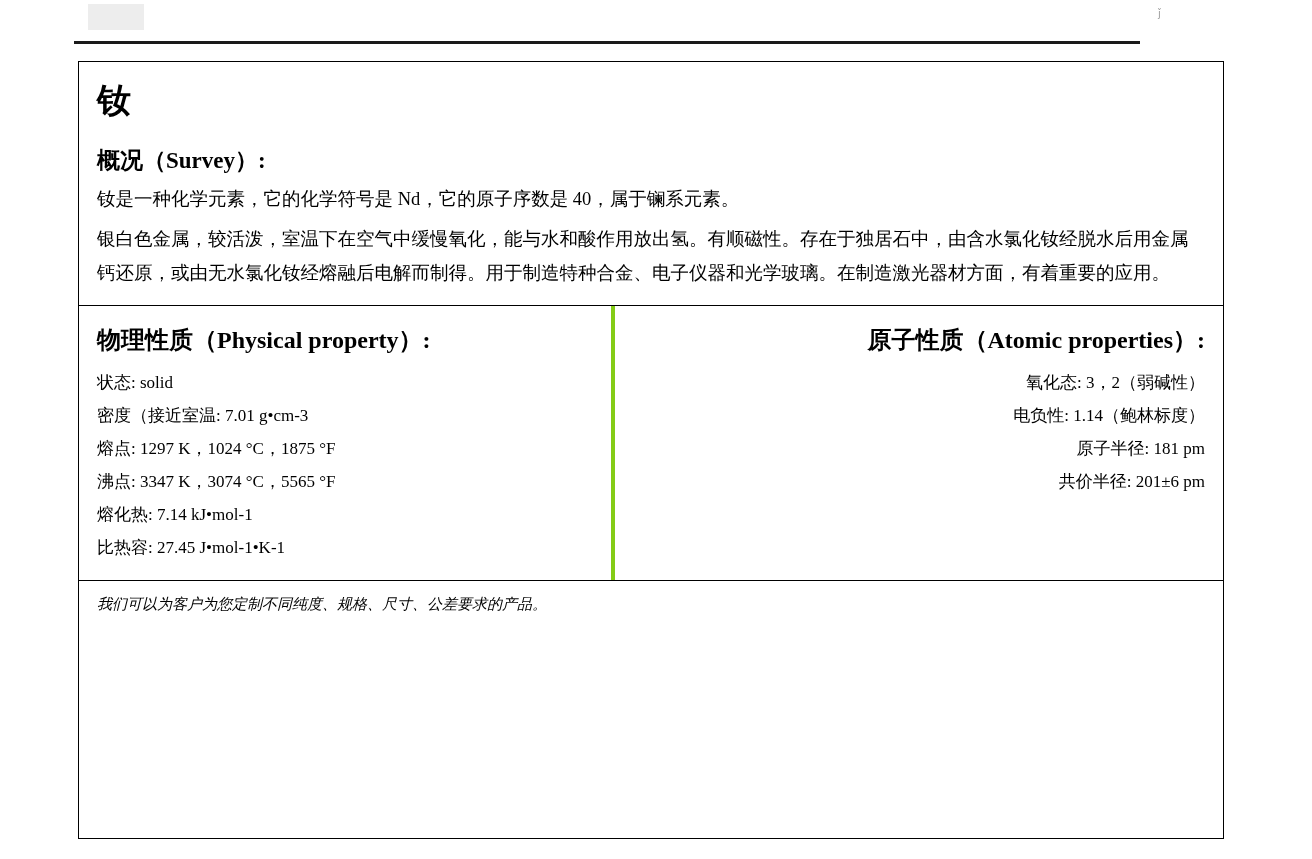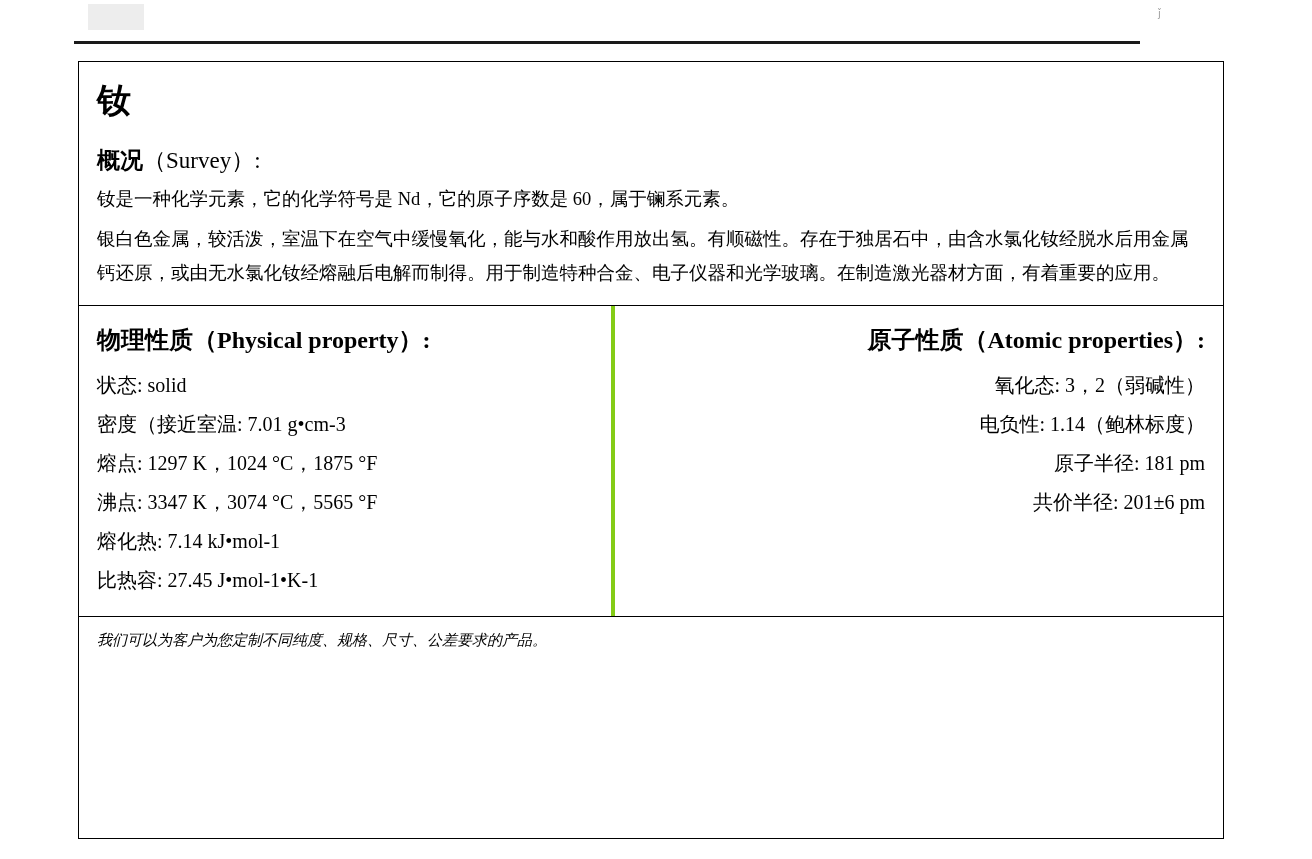--- a/index.html
+++ b/index.html
@@ -93,21 +93,21 @@
   }
 
   .heading {
     font-size: 23px;
     font-weight: bold;
     margin-top: 20px;
     margin-bottom: 4px;
     line-height: 1.3;
   }
   .heading .en {
-    font-weight: normal;
+    font-weight: bold;
   }
 
   .para {
     font-size: 18.5px;
     line-height: 1.85;
     margin: 6px 0 0 0;
   }
 
   
   .block-top {
@@ -138,21 +138,21 @@
     margin-top: 18px;
     margin-bottom: 10px;
     white-space: nowrap;
   }
   .prop-list {
     list-style: none;
     margin: 0;
     padding: 0;
   }
   .prop-list li {
-    font-size: 20px;
+    font-size: 17px;
     line-height: 1.95;
     white-space: nowrap;
   }
 
   
   .footnote {
     font-size: 15px;
     font-style: italic;
     padding: 12px 18px 12px 18px;
     line-height: 1.5;
@@ -168,21 +168,21 @@
 </div>
 
 <div class="doc">
 
   <div class="section block-top divider-h">
     <div class="title">钕</div>
 
     <div class="heading">
       <span>概况</span><span class="en">（Survey）:</span>
     </div>
-    <p class="para">钕是一种化学元素，它的化学符号是 Nd，它的原子序数是 60，属于镧系元素。</p>
+    <p class="para">钕是一种化学元素，它的化学符号是 Nd，它的原子序数是 40，属于镧系元素。</p>
 
     <p class="para">银白色金属，较活泼，室温下在空气中缓慢氧化，能与水和酸作用放出氢。有顺磁性。存在于独居石中，由含水氯化钕经脱水后用金属钙还原，或由无水氯化钕经熔融后电解而制得。用于制造特种合金、电子仪器和光学玻璃。在制造激光器材方面，有着重要的应用。</p>
   </div>
 
   <div class="cols divider-h">
     <div class="col col-left">
       <div class="col-heading">
         <span>物理性质</span><span class="en">（Physical property）:</span>
       </div>
       <ul class="prop-list">

